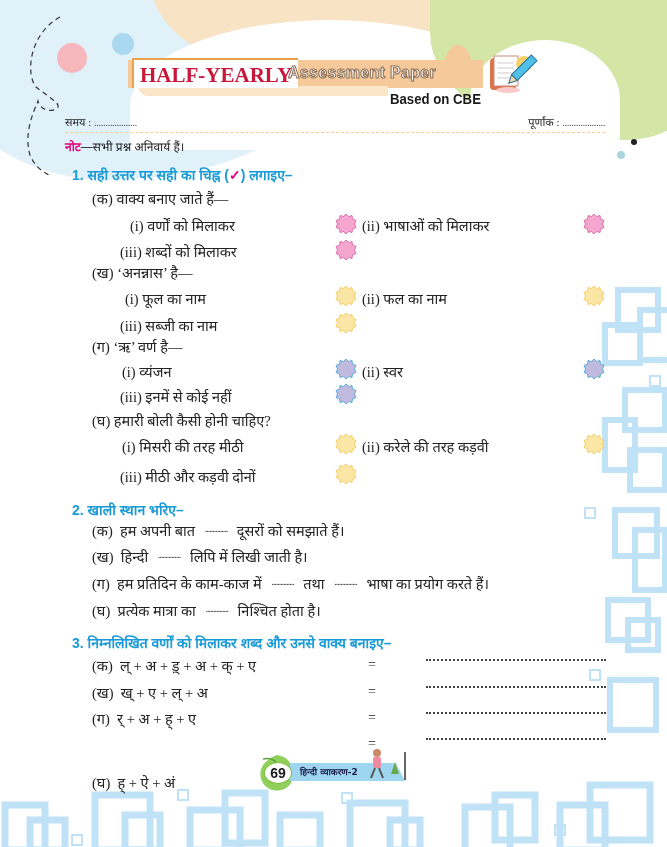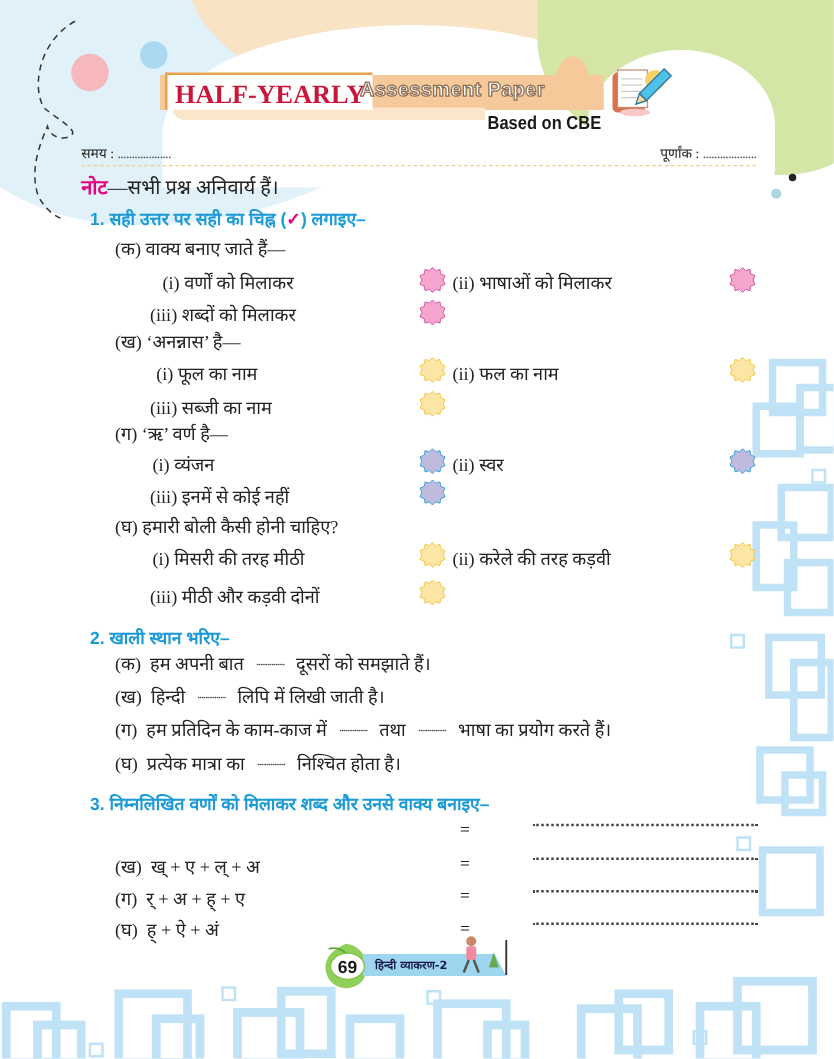--- a/index.html
+++ b/index.html
@@ -30,21 +30,21 @@
   .assessment { position: absolute; left: 160px; top: 2px; color: #fff; font-family: "Liberation Sans", sans-serif; font-weight: bold; font-size: 16px; line-height: 26px; white-space: nowrap; -webkit-text-stroke: 1px #8a6d55; letter-spacing: 0.3px; }
   .based-cbe { position: absolute; left: 262px; top: 32px; font-family: "Liberation Sans", sans-serif; font-weight: bold; font-size: 15px; color: #1a1a1a; white-space: nowrap; transform: scaleX(0.88); transform-origin: left; }
   .paper-icon { position: absolute; left: 486px; top: 50px; }
 
   .meta-row { position: absolute; left: 65px; top: 114px; width: 540px; height: 18px; font-size: 11px; font-family: "Liberation Serif", serif; }
   .meta-left { position: absolute; left: 0; top: 0; }
   .meta-right { position: absolute; right: 0; top: 0; }
   .dots-fill { color: #555; letter-spacing: -0.5px; }
   .dash-line { position: absolute; left: 65px; top: 132px; width: 540px; border-top: 1.5px dashed #f0d091; }
 
-  .note { position: absolute; left: 65px; top: 138px; font-size: 16px; font-family: Liberation Serif, serif; }
+  .note { position: absolute; left: 65px; top: 138px; font-size: 12px; font-family: Liberation Sans, sans-serif; }
   .note-label { color: #e6007e; font-weight: bold; }
 
   .q-head { position: absolute; left: 72px; font-family: "Liberation Sans", sans-serif; font-weight: bold; color: #1a9bd7; font-size: 14px; white-space: nowrap; }
   .q-head .tick { color: #e6007e; }
 
   .line { position: absolute; font-size: 14.5px; white-space: nowrap; font-family: "Liberation Serif", serif; }
   .opt { position: absolute; font-size: 14.5px; white-space: nowrap; font-family: "Liberation Serif", serif; }
 
   .flower { position: absolute; width: 22px; height: 22px; }
 
@@ -245,38 +245,42 @@
   </div>
   <div class="line" style="left:92px; top:600px;">
     <span>(घ)</span>&nbsp;
     <span>प्रत्येक मात्रा का</span>
     <span class="blank-dots">...............</span>
     <span>निश्चित होता है।</span>
   </div>
 
   <div class="q-head" style="top:633px;">3.  निम्नलिखित वर्णों को मिलाकर शब्द और उनसे वाक्य बनाइए–</div>
 
+  <div class="line" style="left:92px; top:655px;">
+    <span>(क)</span>&nbsp;
+    <span>ल्  + अ +  ड़्  + अ + क् + ए</span>
+  </div>
   <div class="eq" style="left:368px; top:657px;">=</div>
   <div class="answer-line" style="top:659px;"></div>
 
   <div class="line" style="left:92px; top:682px;text-align:center;">
     <span>(ख)</span>&nbsp;
     <span>ख्  + ए + ल्  + अ</span>
   </div>
   <div class="eq" style="left:368px; top:684px;">=</div>
   <div class="answer-line" style="top:686px;"></div>
 
   <div class="line" style="left:92px; top:708px;text-align:right;">
     <span>(ग)</span>&nbsp;
     <span>र्  + अ +  ह्  + ए</span>
   </div>
   <div class="eq" style="left:368px; top:710px;">=</div>
   <div class="answer-line" style="top:712px;"></div>
 
-  <div class="line" style="left:92px; top:733px;">
+  <div class="line" style="left:92px; top:772px;">
     <span>(घ)</span>&nbsp;
     <span>ह्  + ऐ + अं</span>
   </div>
   <div class="eq" style="left:368px; top:736px;">=</div>
   <div class="answer-line" style="top:738px;"></div>
 
   <svg class="footer-leaf" width="40" height="40">
     <path d="M20 2 C34 4, 40 18, 34 30 C28 40, 12 40, 6 30 C0 20, 4 8, 20 2 Z" fill="#8fcf5a"></path>
     <path d="M6 6 C14 4, 20 8, 22 14" fill="none" stroke="#5ea33a" stroke-width="1.5"></path>
   </svg>

